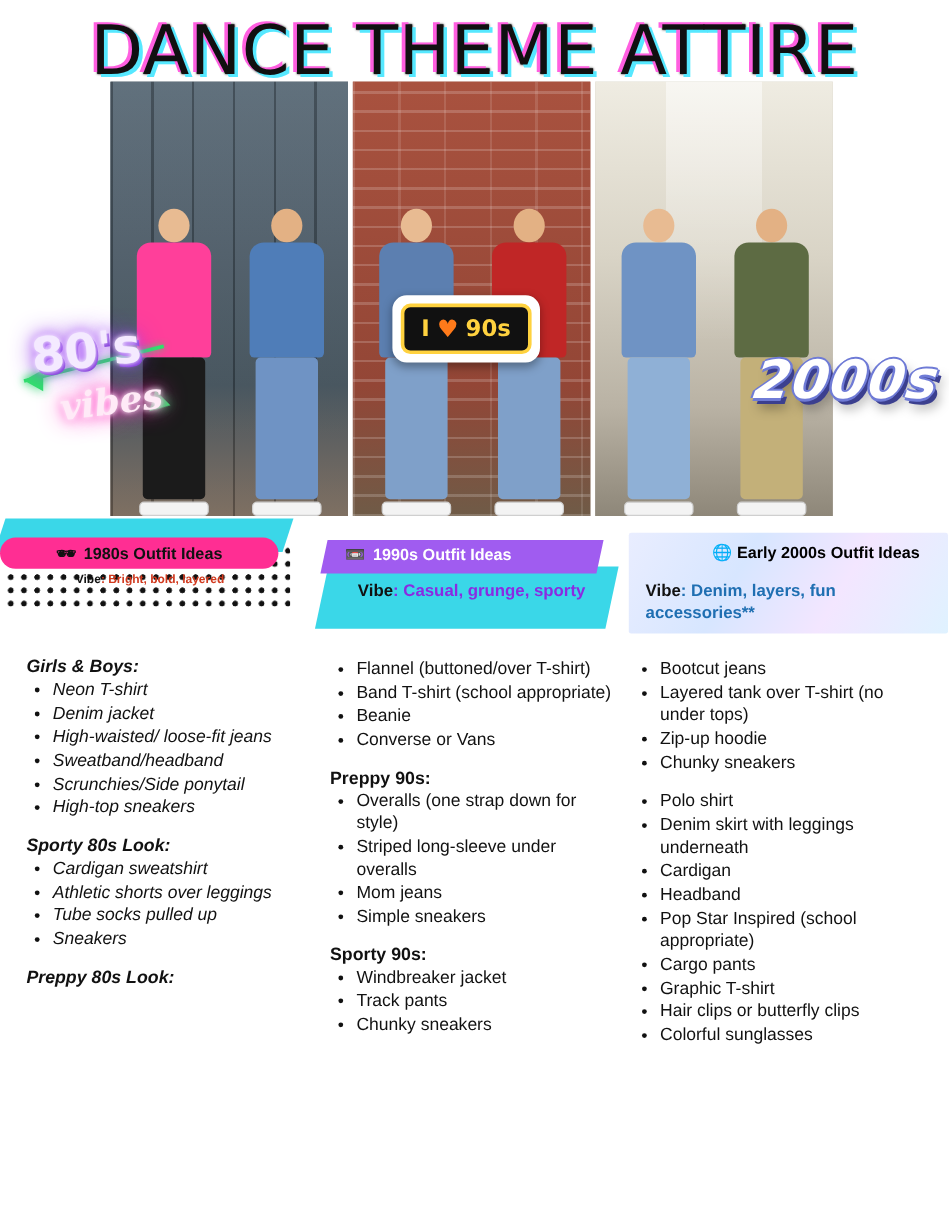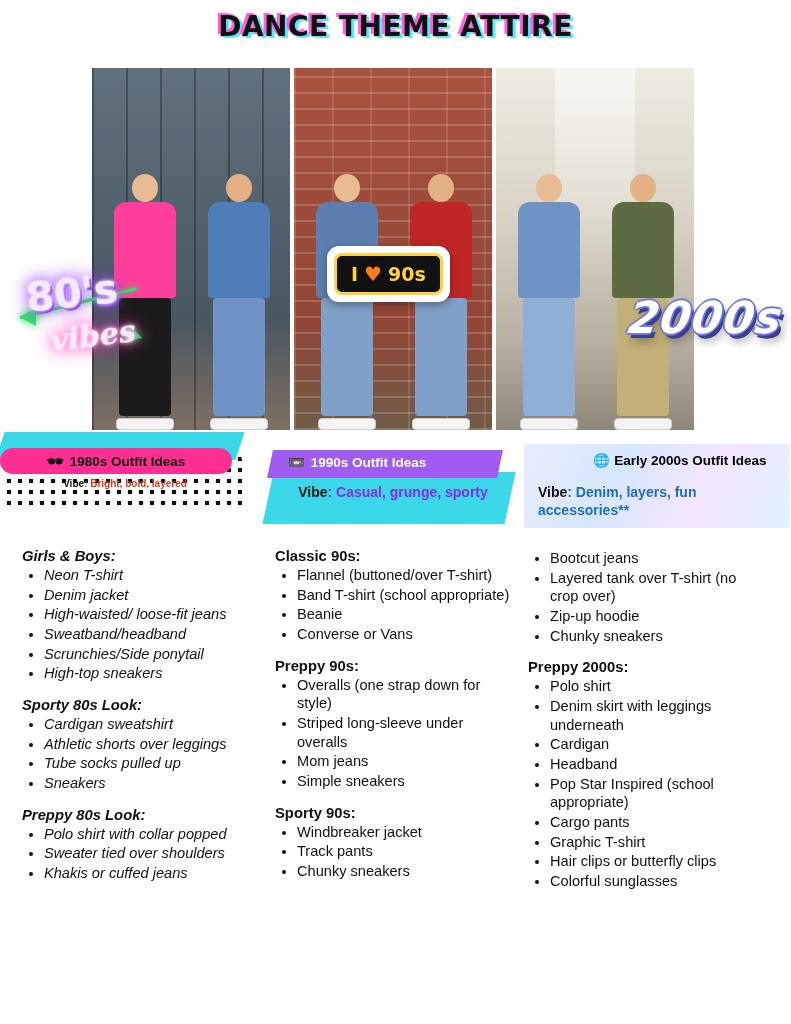--- a/index.html
+++ b/index.html
@@ -13,22 +13,22 @@
   .page { position: relative; width: 791px; height: 1024px; background:#fff; }
 
   
   .title-wrap {
     position: absolute; top: 10px; left: 0; width: 791px;
     text-align: center;
   }
   .title {
     display: inline-block;
     font-family: "DejaVu Sans", sans-serif;
-    font-weight: 700;
-    font-size: 28px;
+    font-weight: 400;
+    font-size: 57px;
     letter-spacing: 0.5px;
     color: #101010;
     text-shadow:
       -3px -2px 0 #ff5fe0,
       3px 2px 0 #56e8ff,
       0 0 2px #000;
   }
 
   
   .photos {
@@ -335,31 +335,25 @@
         <div class="grp-title">Sporty 80s Look:</div>
         <ul>
           <li>Cardigan sweatshirt</li>
           <li>Athletic shorts over leggings</li>
           <li>Tube socks pulled up</li>
           <li>Sneakers</li>
         </ul>
       </div>
       <div class="grp">
         <div class="grp-title">Preppy 80s Look:</div>
-        <ul>
-          <li>Polo shirt with collar popped</li>
-          <li>Sweater tied over shoulders</li>
-          <li>Khakis or cuffed jeans</li>
-        </ul>
       </div>
     </div>
 
     <div class="col c2">
       <div class="grp">
-        <div class="grp-title">Classic 90s:</div>
         <ul>
           <li>Flannel (buttoned/over T-shirt)</li>
           <li>Band T-shirt (school appropriate)</li>
           <li>Beanie</li>
           <li>Converse or Vans</li>
         </ul>
       </div>
       <div class="grp">
         <div class="grp-title">Preppy 90s:</div>
         <ul>
@@ -376,27 +370,26 @@
           <li>Track pants</li>
           <li>Chunky sneakers</li>
         </ul>
       </div>
     </div>
 
     <div class="col c3">
       <div class="grp">
         <ul>
           <li>Bootcut jeans</li>
-          <li>Layered tank over T-shirt (no crop over)</li>
+          <li>Layered tank over T-shirt (no under tops)</li>
           <li>Zip-up hoodie</li>
           <li>Chunky sneakers</li>
         </ul>
       </div>
       <div class="grp">
-        <div class="grp-title">Preppy 2000s:</div>
         <ul>
           <li>Polo shirt</li>
           <li>Denim skirt with leggings underneath</li>
           <li>Cardigan</li>
           <li>Headband</li>
           <li>Pop Star Inspired (school appropriate)</li>
           <li>Cargo pants</li>
           <li>Graphic T-shirt</li>
           <li>Hair clips or butterfly clips</li>
           <li>Colorful sunglasses</li>

